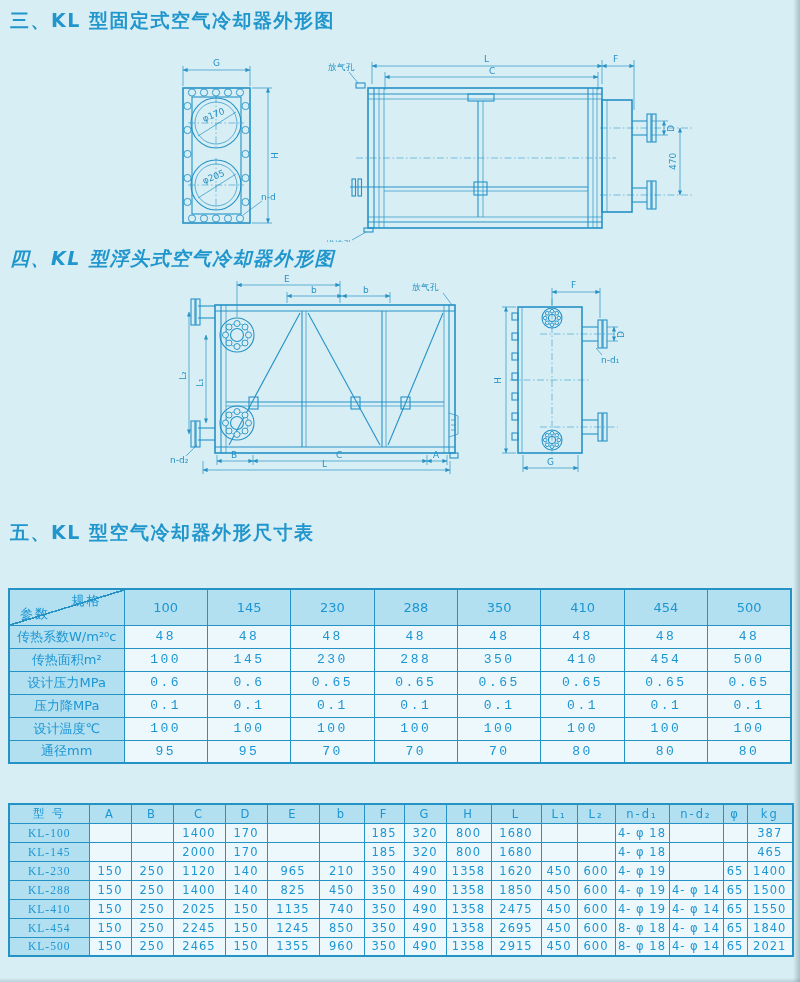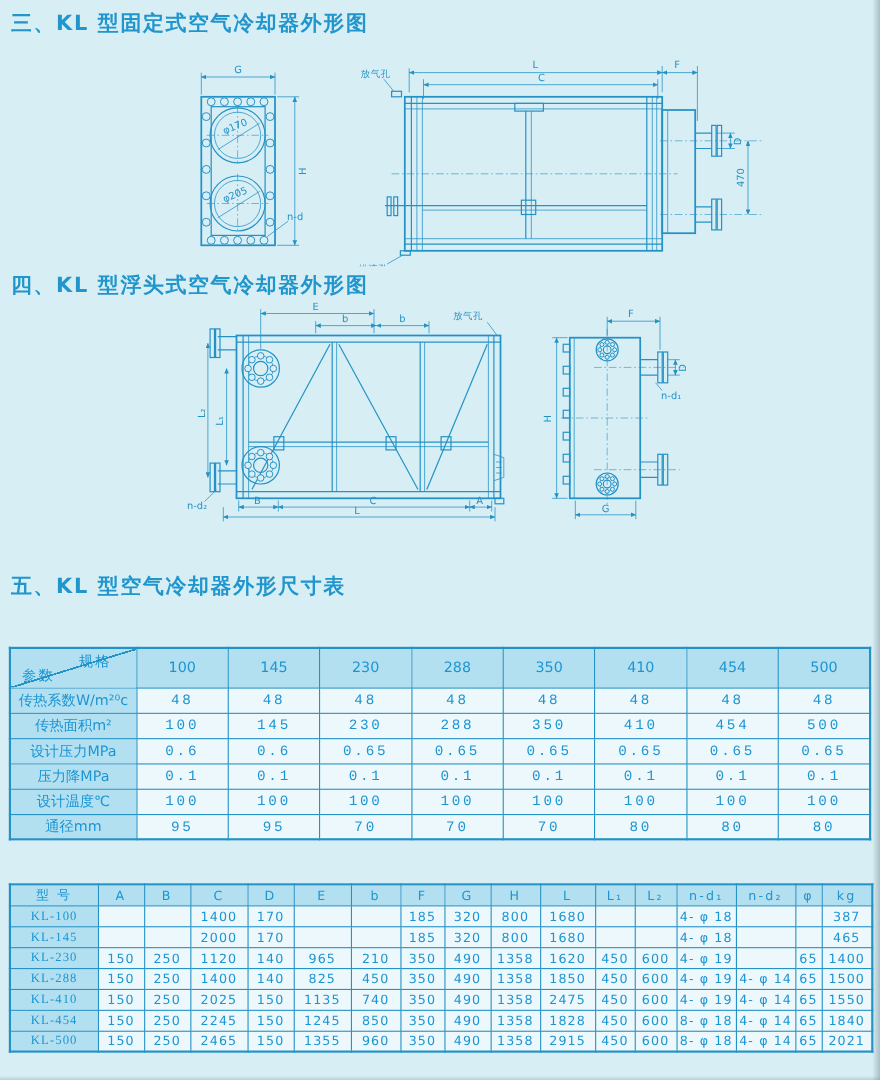--- a/index.html
+++ b/index.html
@@ -4,21 +4,21 @@
 <style>
   :root{
     --bg:#d8eef5; --line:#2592c6; --text:#1c95d3; --title:#2196cc;
     --cellblue:#b2e0f1; --cellwhite:#edf8fc;
   }
   html,body{margin:0;padding:0;}
   .page{position:relative;width:800px;height:982px;background:var(--bg);
         font-family:"DejaVu Sans","Liberation Sans",sans-serif;overflow:hidden;}
   .title{position:absolute;left:10px;color:var(--title);font-size:19px;
          font-weight:bold;letter-spacing:1.5px;white-space:nowrap;}
-  #t3{top:8px;} #t4{top:246px;} #t5{top:520px;}
+  #t3{top:8px;} #t4{top:246px;font-style:italic;} #t5{top:520px;}
   svg{position:absolute;left:0;}
   #svg3{top:50px;} #svg4{top:275px;}
   .ln{stroke:var(--line);fill:none;stroke-width:1.1;}
   .fat{stroke-width:1.6;}
   .thin{stroke:var(--line);fill:none;stroke-width:.7;}
   .dim{stroke:var(--line);fill:none;stroke-width:.7;}
   .cl{stroke:var(--line);fill:none;stroke-width:.55;stroke-dasharray:7 2.5 1.5 2.5;}
   .hole{stroke:var(--line);fill:var(--bg);stroke-width:.9;}
   text{fill:var(--line);font-size:9px;}
   .zh{font-size:8.5px;letter-spacing:.5px;}
@@ -599,21 +599,21 @@
           <td class="model">KL-454</td>
           <td>150</td>
           <td>250</td>
           <td>2245</td>
           <td>150</td>
           <td>1245</td>
           <td>850</td>
           <td>350</td>
           <td>490</td>
           <td>1358</td>
-          <td>1828</td>
+          <td>2695</td>
           <td>450</td>
           <td>600</td>
           <td>8- φ 18</td>
           <td>4- φ 14</td>
           <td>65</td>
           <td>1840</td>
         </tr>
         <tr>
           <td class="model">KL-500</td>
           <td>150</td>

